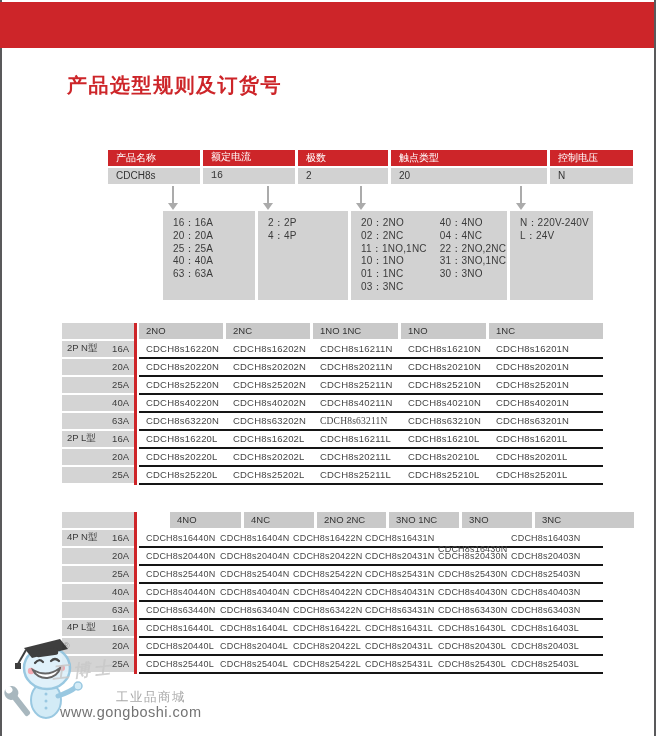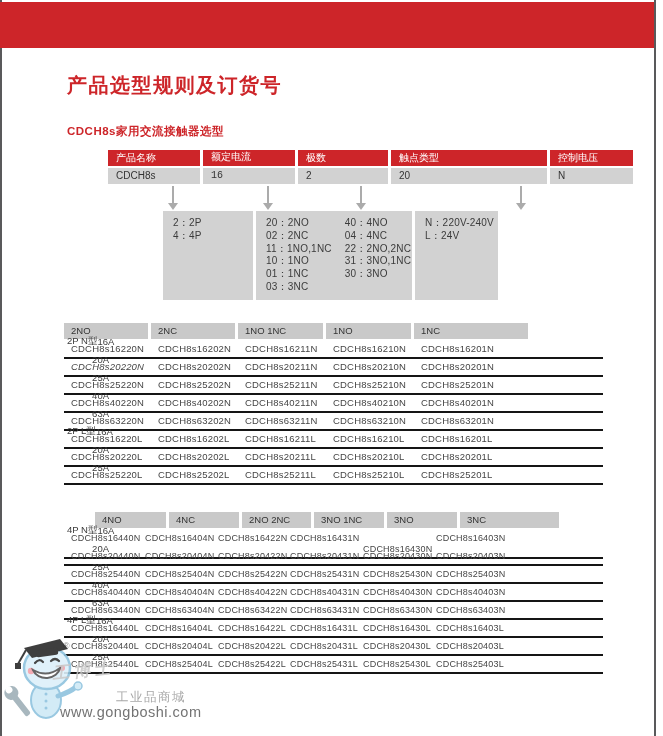--- a/index.html
+++ b/index.html
@@ -44,22 +44,22 @@
   .opts{position:absolute;left:163px;top:211px;display:flex;gap:3px;z-index:1;}
   .opt-box{min-height:77px;background:var(--gray-box);padding:6px 0 6px 10px;box-sizing:border-box;
     font-size:10px;color:var(--ink);letter-spacing:0.2px;}
   .ow1{width:92px;}.ow2{width:90px;}.ow3{width:156px;display:flex;gap:13px;}.ow4{width:83px;}
   .opt-box ul{list-style:none;margin:0;padding:0;}
   .opt-box li{line-height:12.8px;white-space:nowrap;}
 
   
   .mtable{position:absolute;left:62px;width:541px;z-index:1;}
   .mt-2p{top:323px;} .mt-4p{top:512px;}
-  .mrow{display:flex;height:18px;flex-direction:column;}
-  .mlab{width:52px;position:relative;flex:none;}
+  .mrow{display:flex;height:18px;}
+  .mlab{width:72px;position:relative;flex:none;}
   .mlab-in{position:absolute;left:0;right:0;top:0;bottom:2.5px;background:var(--gray-lab);
     display:flex;justify-content:space-between;align-items:center;padding:0 5px;box-sizing:border-box;}
   .mlab-in .grp{font-size:9.5px;color:var(--ink);white-space:nowrap;}
   .mlab-in .cur{font-size:9.5px;color:var(--ink);white-space:nowrap;margin-left:auto;}
   .mbar{width:3px;background:var(--red);flex:none;}
   .mdata{flex:1;margin-left:2px;display:flex;box-sizing:border-box;}
   .mdata.body{border-bottom:2px solid var(--line);}
   .mcell{box-sizing:border-box;padding-left:7px;white-space:nowrap;overflow:visible;}
   .hcell{background:var(--gray-head);height:15.5px;line-height:15.5px;font-size:9.5px;color:#333;
     border-right:3px solid #fff;}
@@ -79,21 +79,20 @@
 </style>
 </head>
 <body>
 
 <div class="page">
   <div class="edge edge-l"></div>
   <div class="edge edge-r"></div>
   <div class="redbar"></div>
 
   <h1 class="title">产品选型规则及订货号</h1>
-  <div class="subtitle">CDCH8s家用交流接触器选型</div>
 
   <div class="sel-row sel-head">
     <div class="sel-cell w1">产品名称</div>
     <div class="sel-cell w2">额定电流</div>
     <div class="sel-cell w3">极数</div>
     <div class="sel-cell w4">触点类型</div>
     <div class="sel-cell w5">控制电压</div>
   </div>
   <div class="sel-row sel-vals">
     <div class="sel-cell w1">CDCH8s</div>
@@ -102,20 +101,29 @@
     <div class="sel-cell w4">20</div>
     <div class="sel-cell w5">N</div>
   </div>
 
   <div class="arrow" style="left:166px"></div>
   <div class="arrow" style="left:261px"></div>
   <div class="arrow" style="left:354px"></div>
   <div class="arrow" style="left:514px"></div>
 
   <div class="opts">
+    <div class="opt-box ow1">
+      <ul>
+          <li>16：16A</li>
+          <li>20：20A</li>
+          <li>25：25A</li>
+          <li>40：40A</li>
+          <li>63：63A</li>
+        </ul>
+    </div>
     <div class="opt-box ow2">
       <ul>
           <li>2：2P</li>
           <li>4：4P</li>
         </ul>
     </div>
     <div class="opt-box ow3">
       <ul>
           <li>20：2NO</li>
           <li>02：2NC</li>
@@ -172,21 +180,21 @@
       </div>
       <div class="mrow">
         <div class="mlab">
           <div class="mlab-in">
             <span class="grp"></span>
             <span class="cur">20A</span>
           </div>
         </div>
         <div class="mbar"></div>
         <div class="mdata body">
-          <div class="mcell bcell" style="width: 87px; font-style: italic;">CDCH8s20220N</div>
+          <div class="mcell bcell" style="width: 87px;">CDCH8s20220N</div>
           <div class="mcell bcell" style="width: 87px;">CDCH8s20202N</div>
           <div class="mcell bcell" style="width: 88px;">CDCH8s20211N</div>
           <div class="mcell bcell" style="width: 88px;">CDCH8s20210N</div>
           <div class="mcell bcell" style="width: 114px;">CDCH8s20201N</div>
         </div>
       </div>
       <div class="mrow">
         <div class="mlab">
           <div class="mlab-in">
             <span class="grp"></span>
@@ -222,21 +230,21 @@
         <div class="mlab">
           <div class="mlab-in">
             <span class="grp"></span>
             <span class="cur">63A</span>
           </div>
         </div>
         <div class="mbar"></div>
         <div class="mdata body">
           <div class="mcell bcell" style="width: 87px;">CDCH8s63220N</div>
           <div class="mcell bcell" style="width: 87px;">CDCH8s63202N</div>
-          <div class="mcell bcell" style="width: 88px;">CDCH8s63211N</div>
+          <div class="mcell bcell" style="width: 88px; font-family: Liberation Serif, serif;">CDCH8s63211N</div>
           <div class="mcell bcell" style="width: 88px;">CDCH8s63210N</div>
           <div class="mcell bcell" style="width: 114px;">CDCH8s63201N</div>
         </div>
       </div>
       <div class="mrow">
         <div class="mlab">
           <div class="mlab-in">
             <span class="grp">2P L型</span>
             <span class="cur">16A</span>
           </div>

